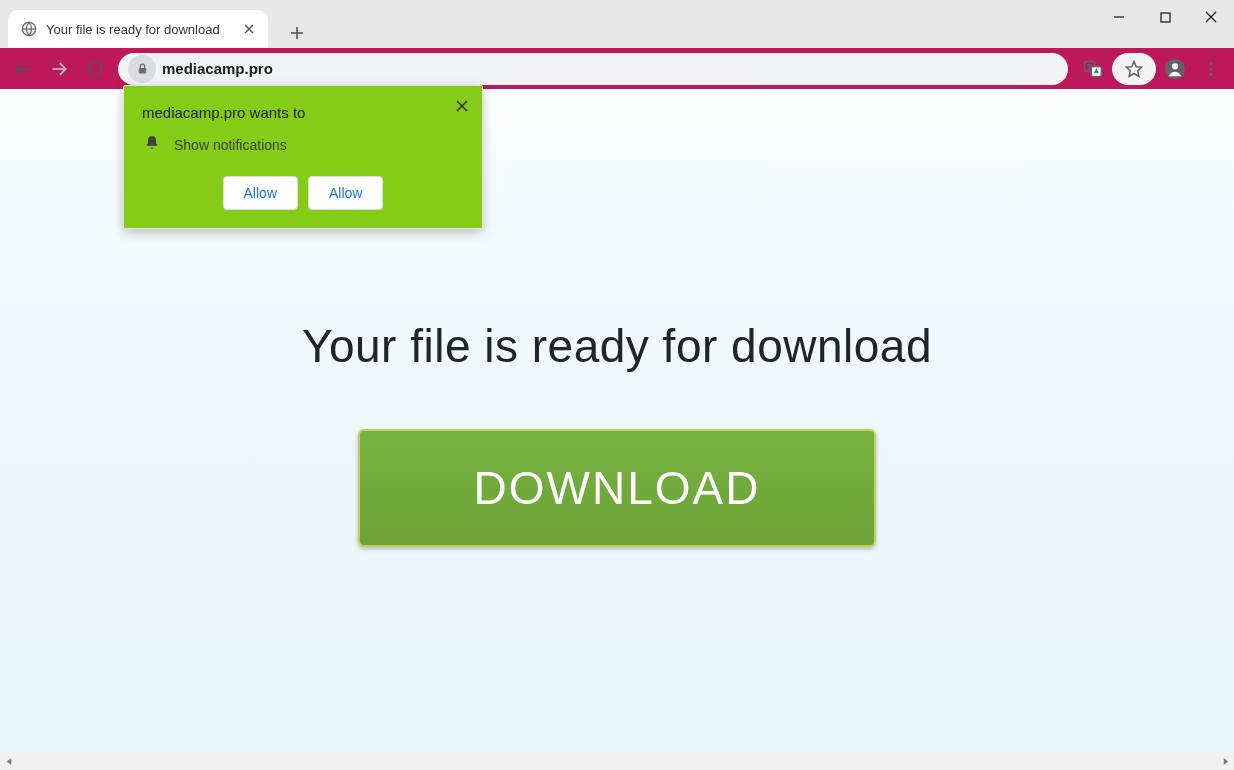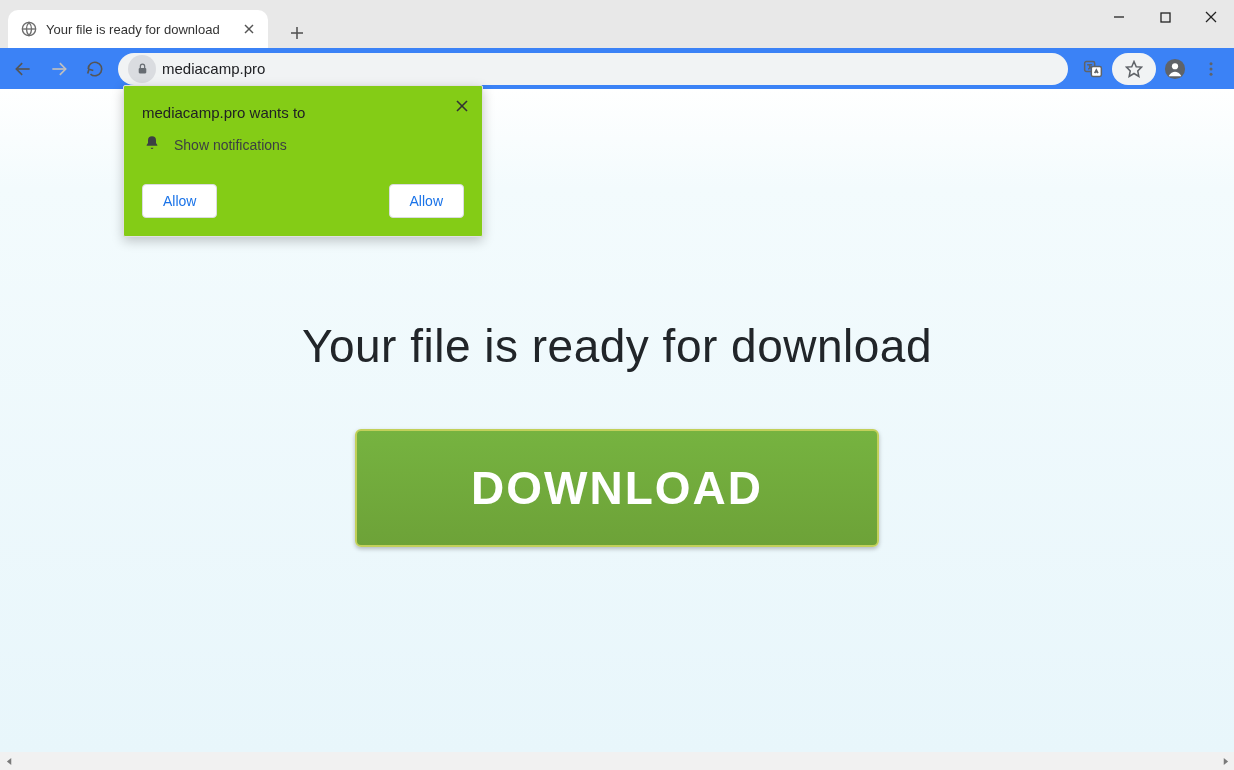--- a/index.html
+++ b/index.html
@@ -86,25 +86,26 @@
       color: #555;
       margin-top: 3px;
     }
     
     .toolbar {
       position: absolute;
       top: 48px;
       left: 0;
       right: 0;
       height: 41px;
-      background: #3b82f6;
+      background: #be185d;
       display: flex;
       align-items: center;
       padding: 0 6px;
       gap: 2px;
+      font-weight: bold;
     }
     .nav-icon {
       width: 34px;
       height: 34px;
       display: flex;
       align-items: center;
       justify-content: center;
       color: #555;
     }
     .nav-icon.disabled { color: #bfbfbf; }
@@ -177,21 +178,21 @@
       letter-spacing: 0.5px;
     }
     .download-btn {
       margin-top: 56px;
       display: inline-block;
       background: #6fa93c;
       background: linear-gradient(to bottom, #76b340 0%, #6da238 100%);
       color: #fff;
       font-size: 46px;
       letter-spacing: 2px;
-      font-weight: 700;
+      font-weight: 400;
       padding: 30px 114px;
       border: 2px solid #c2d05a;
       border-radius: 6px;
       box-shadow: 0 2px 4px rgba(0,0,0,0.25);
       cursor: pointer;
     }
     
     .perm-popup {
       position: absolute;
       top: 85px;
@@ -218,26 +219,26 @@
       font-size: 15px;
       color: #202124;
       margin-bottom: 14px;
     }
     .perm-line {
       display: flex;
       align-items: center;
       gap: 14px;
       font-size: 14px;
       color: #3c4043;
-      margin-bottom: 30px;
+      margin-bottom: 22px;
       padding-left: 2px;
     }
     .perm-buttons {
       display: flex;
-      justify-content: space-between;
+      justify-content: center;
       gap: 10px;
     }
     .perm-btn {
       border: 1px solid #dadce0;
       background: #fff;
       color: #1a73e8;
       font-size: 14px;
       padding: 8px 20px;
       border-radius: 4px;
       cursor: pointer;

